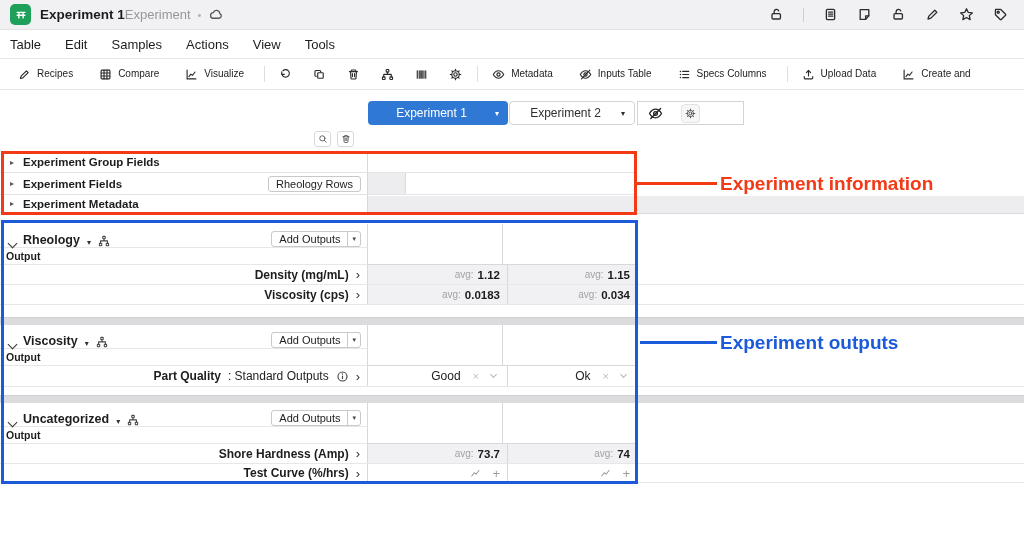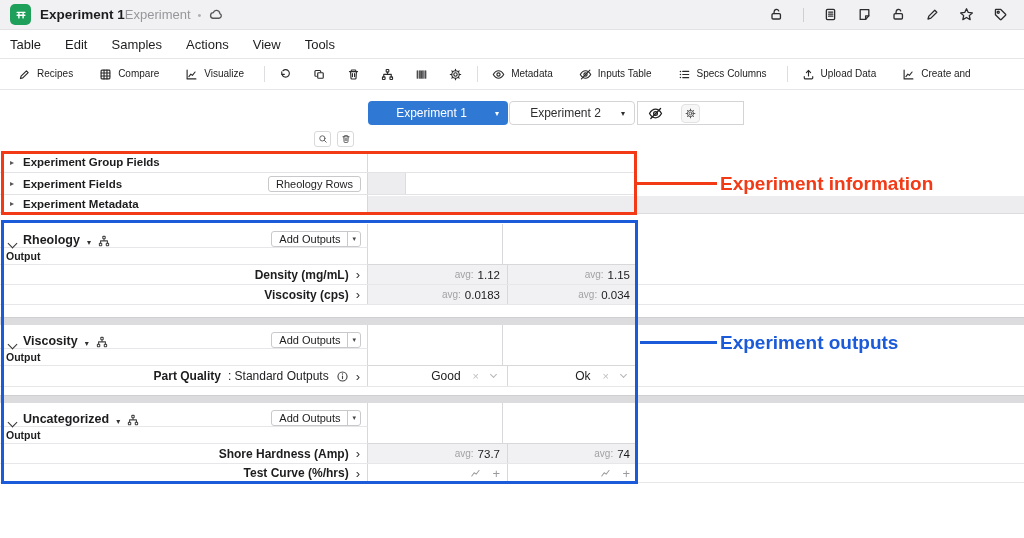--- a/index.html
+++ b/index.html
@@ -98,21 +98,21 @@
   .dlbl { width:368px; border-right:1px solid #d8d8da; display:flex; align-items:center;
     justify-content:flex-end; gap:7px; padding-right:7px; background:#fff; }
   .dlbl .lbl-b { font-size:12px; font-weight:bold; }
   .dlbl .lbl-r { font-size:12px; }
   .rchev { font-size:13px; color:#333; line-height:1; }
   .dval { width:140px; display:flex; align-items:center; justify-content:flex-end; gap:4px;
     padding-right:7px; border-right:1px solid #d8d8da; }
   .dval.last { width:129px; border-right:none; }
   .dval.gray { background:#f1f1f3; }
   .avgp { font-size:10px; color:#a2a2a6; }
-  .avgv { font-size:11.5px; font-weight:normal; color:#1b1b1d; }
+  .avgv { font-size:11.5px; font-weight:bold; color:#1b1b1d; }
   .selv { font-size:12px; color:#222; }
   .selx { font-size:11px; color:#c0c0c4; margin-left:8px; }
   .selc { width:5px; height:5px; border-right:1.4px solid #b5b5b9; border-bottom:1.4px solid #b5b5b9;
     transform:rotate(45deg); margin:-3px 4px 0 8px; }
   .info-ic { width:13px; height:13px; color:#444; }
   .cellic { width:12px; height:12px; color:#9b9b9f; }
   .plus { font-size:13px; color:#9b9b9f; line-height:1; margin-left:6px; }
 
   .spacer12 { height:12px; } .spacer8 { height:8px; }
   .band { height:8px; width:1024px; background:#dcdcde; border-top:1px solid #cfcfd1; }

